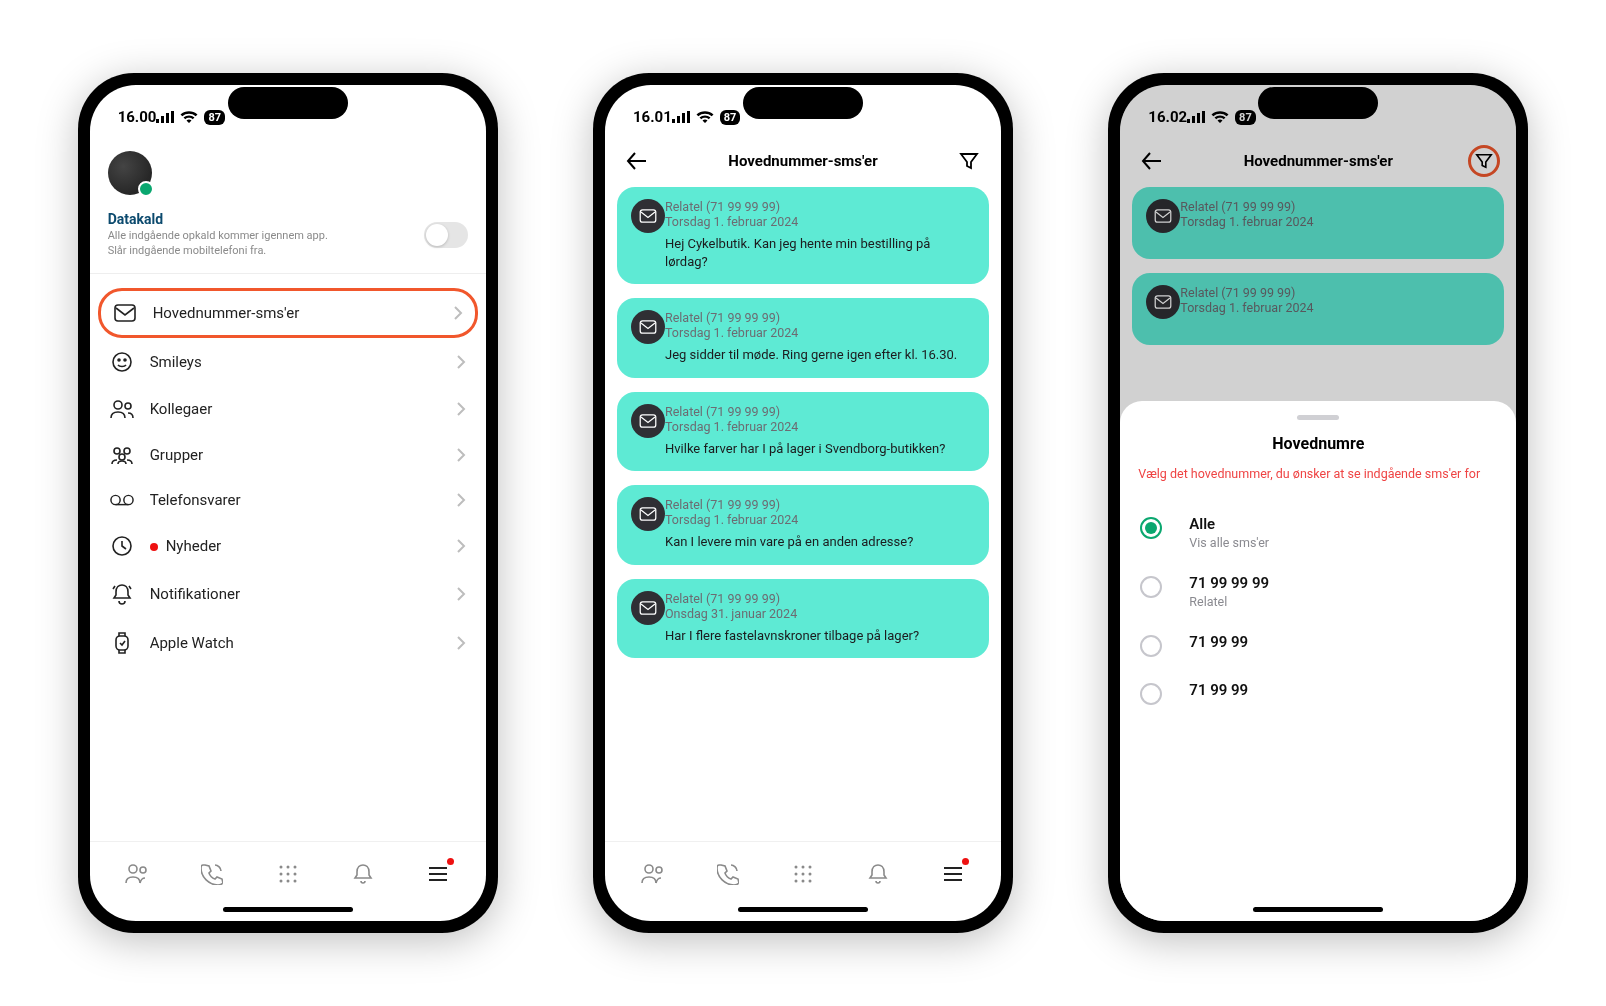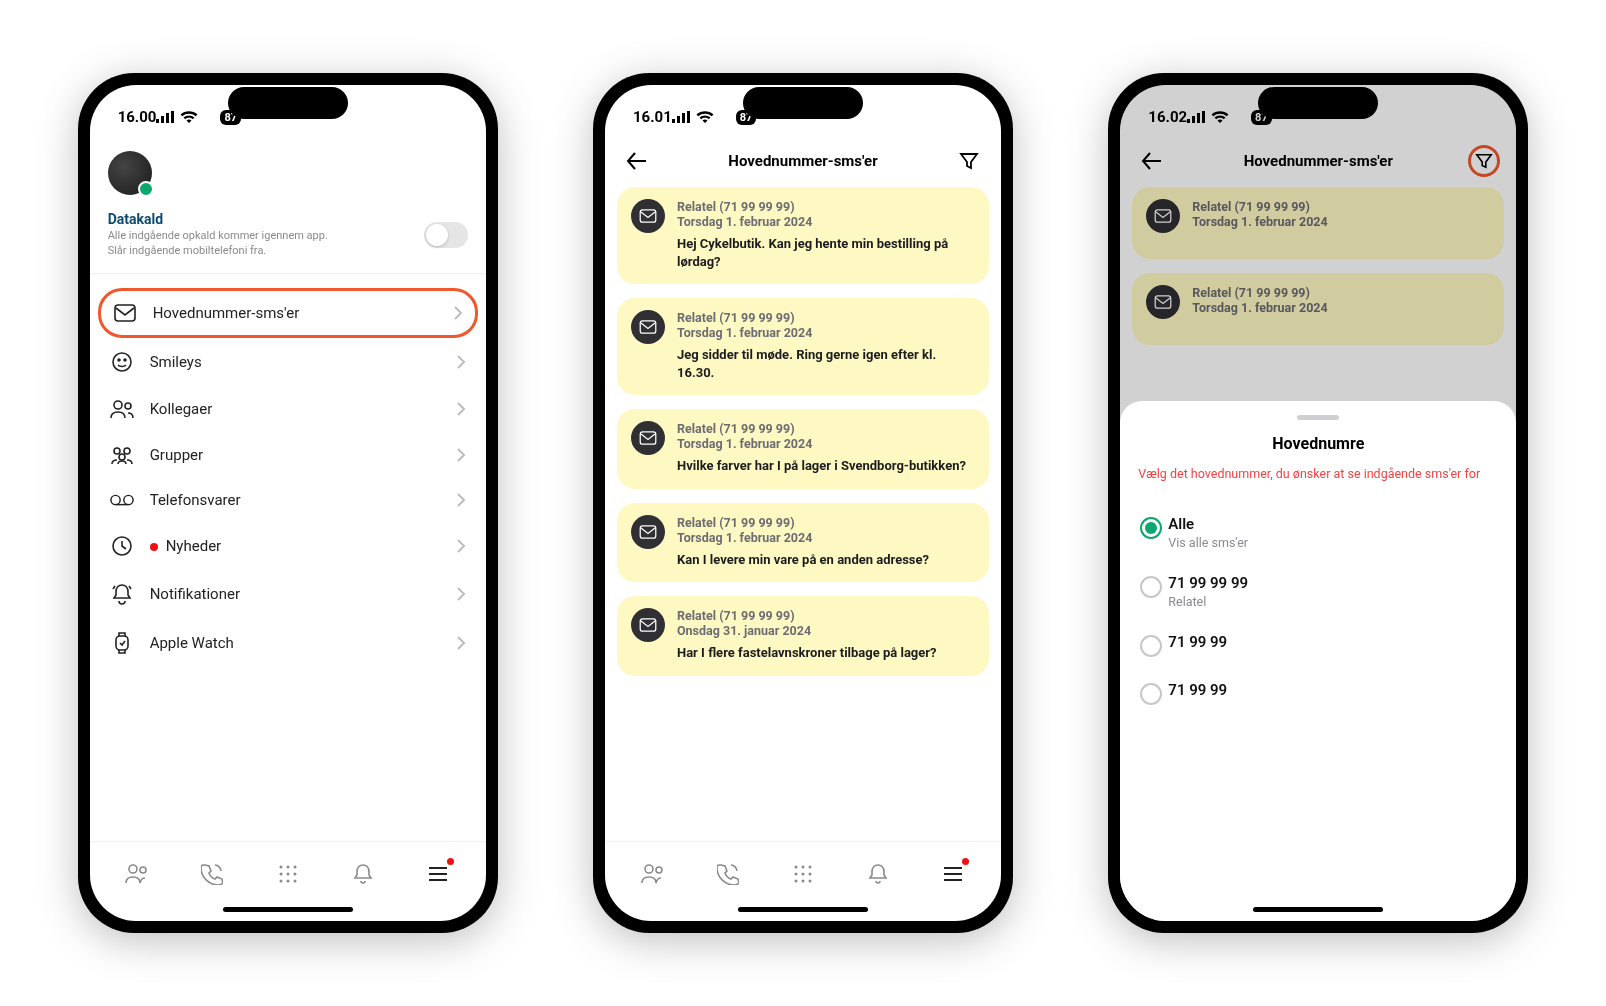--- a/index.html
+++ b/index.html
@@ -48,21 +48,21 @@
     justify-content: flex-start;
     align-items: center;
     padding: 14px 28px 4px 28px;
     height: 54px;
     font-weight: 700;
     font-size: 15px;
   }
   .status-right { display: flex; align-items: center; gap: 6px; }
   .battery-badge {
     background:#000; color:#fff; font-size:11px; font-weight:700;
-    padding:1px 4px; border-radius:6px;margin-left:16px;
+    padding:1px 4px; border-radius:6px;
   }
   .content { flex:1; overflow:hidden; display:flex; flex-direction:column; }
   
   .profile-row { padding: 12px 18px 6px 18px; }
   .avatar {
     width:44px; height:44px; border-radius:50%;
     background: radial-gradient(circle at 35% 35%, #444, #1a1a1a);
     position:relative;
   }
   .avatar::after {
@@ -130,25 +130,25 @@
     width:32px; height:32px; display:flex; align-items:center; justify-content:center;
     color:#222;
   }
   .filter-highlight {
     border:3px solid #f1572c; border-radius:50%;
   }
 
   
   .sms-list { padding: 0 12px; flex:1; overflow:hidden; }
   .sms-card {
-    background:#fef9c3;
+    background:#5eead4;
     border-radius:18px;
     padding:12px 14px 14px 14px;
     margin-bottom:14px;
-    display:flex; gap:12px;font-weight:bold;
+    display:flex; 
   }
   .sms-icon {
     width:34px; height:34px; border-radius:50%;
     background:#2f2f34; color:#fff; flex-shrink:0;
     display:flex; align-items:center; justify-content:center;
   }
   .sms-body { flex:1; }
   .sms-sender { font-size:12.5px; color:#6c6c72; }
   .sms-date { font-size:12.5px; color:#6c6c72; margin-bottom:6px; }
   .sms-text { font-size:13px; color:#1c1c1e; line-height:1.35; }
@@ -164,21 +164,21 @@
     position:absolute; left:0; right:0; bottom:0;
     background:#fff;
     border-top-left-radius:22px; border-top-right-radius:22px;
     padding:10px 18px 20px 18px;
     height:520px;
     z-index:30;
   }
   .sheet-handle { width:42px; height:5px; background:#d0d0d4; border-radius:3px; margin:4px auto 14px auto; }
   .sheet-title { text-align:center; font-size:16px; font-weight:700; }
   .sheet-sub { text-align:left; font-size:12.5px; color:#ef4444; margin-bottom:20px; line-height:1.4;margin-top:12px; }
-  .radio-row { display:flex; align-items:flex-start; gap:6px; padding:12px 2px; cursor:pointer; }
+  .radio-row { display:flex; align-items:flex-start; gap:27px; padding:12px 2px; cursor:pointer; }
   .radio {
     width:22px; height:22px; border-radius:50%;
     border:2px solid #c6c6cc; flex-shrink:0; margin-top:2px;
     display:flex; align-items:center; justify-content:center;
   }
   .radio.checked { border-color:#0aa76f; }
   .radio.checked::after {
     content:""; width:12px; height:12px; background:#0aa76f; border-radius:50%;
   }
   .radio-body h5 { font-size:15px; font-weight:600; color:#111; }

